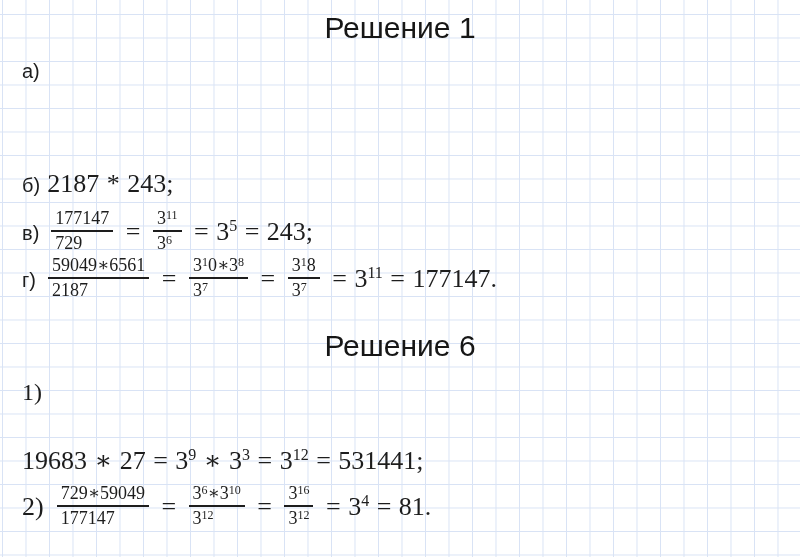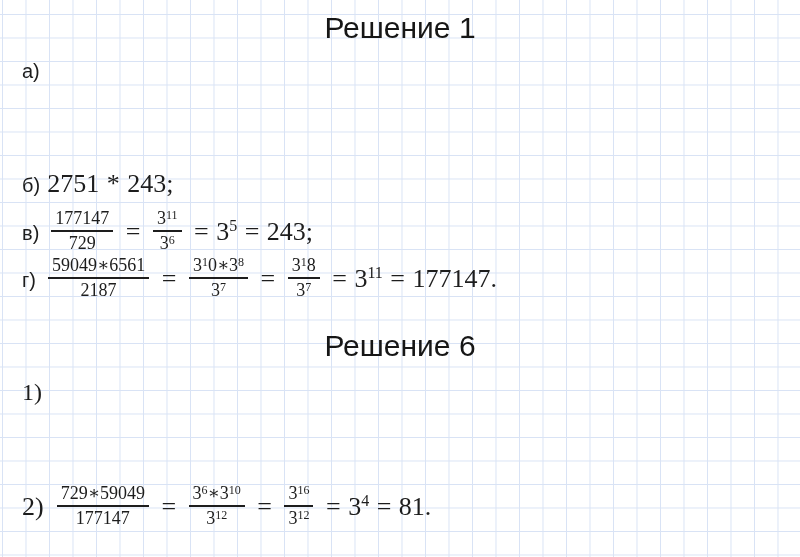--- a/index.html
+++ b/index.html
@@ -32,54 +32,57 @@
     font-size:24px; color:#1d1d1d; margin-right:8px;
   }
   .math {
     font-family:"Liberation Serif","DejaVu Serif",serif;
     font-size:26px; color:#1d1d1d; line-height:1.18; word-spacing:1px;
   }
   .math .sup { font-size:16px; vertical-align:9px; }
   .math .frac {
     display:inline-block; vertical-align:middle;
     transform:translateY(-3px);
-    text-align:center; font-size:18px; line-height:1.2; margin:0 5px;
+    font-size:18px; line-height:1.2; margin:0 5px;
   }
   .math .frac .fnum { display:block; padding:0 4px 0; border-bottom:2px solid #1d1d1d; }
   .math .frac .fden { display:block; padding:1px 4px 0; }
   .math .frac .sup { font-size:12px; vertical-align:5px; }
 </style>
 </head>
 <body>
 
 <div class="page">
 
   <div class="title-row" style="top:11px">Решение 1</div>
 
   <div class="row" style="top:60px">
     <span class="label">а)</span>
   </div>
 
 
   <div class="row" style="top:169px">
-    <span class="label">б)</span><span class="math">2751 * 243;</span>
+    <span class="label">б)</span><span class="math">2187 * 243;</span>
   </div>
 
   <div class="row" style="top:211px">
     <span class="label">в)</span><span class="math"><span class="frac"><span class="fnum">177147</span><span class="fden">729</span></span> = <span class="frac"><span class="fnum">3<span class="sup">11</span></span><span class="fden">3<span class="sup">6</span></span></span> = 3<span class="sup">5</span> = 243;</span>
   </div>
 
   <div class="row" style="top:258px">
     <span class="label">г)</span><span class="math"><span class="frac"><span class="fnum">59049∗6561</span><span class="fden">2187</span></span> = <span class="frac"><span class="fnum">3<span class="sup">1</span>0∗3<span class="sup">8</span></span><span class="fden">3<span class="sup">7</span></span></span> = <span class="frac"><span class="fnum">3<span class="sup">1</span>8</span><span class="fden">3<span class="sup">7</span></span></span> = 3<span class="sup">11</span> = 177147.</span>
   </div>
 
   <div class="title-row" style="top:329px">Решение 6</div>
 
   <div class="row" style="top:379px">
     <span class="num-label">1)</span>
   </div>
 
+  <div class="row math" style="top:446px">
+    <span>19683 ∗ 27 = 3<span class="sup">9</span> ∗ 3<span class="sup">3</span> = 3<span class="sup">12</span> = 531441;</span>
+  </div>
 
   <div class="row" style="top:486px">
     <span class="num-label" style="font-size:26px">2)</span><span class="math"><span class="frac"><span class="fnum">729∗59049</span><span class="fden">177147</span></span> = <span class="frac"><span class="fnum">3<span class="sup">6</span>∗3<span class="sup">10</span></span><span class="fden">3<span class="sup">12</span></span></span> = <span class="frac"><span class="fnum">3<span class="sup">16</span></span><span class="fden">3<span class="sup">12</span></span></span> = 3<span class="sup">4</span> = 81.</span>
   </div>
 
 </div>
 
 </body></html>

